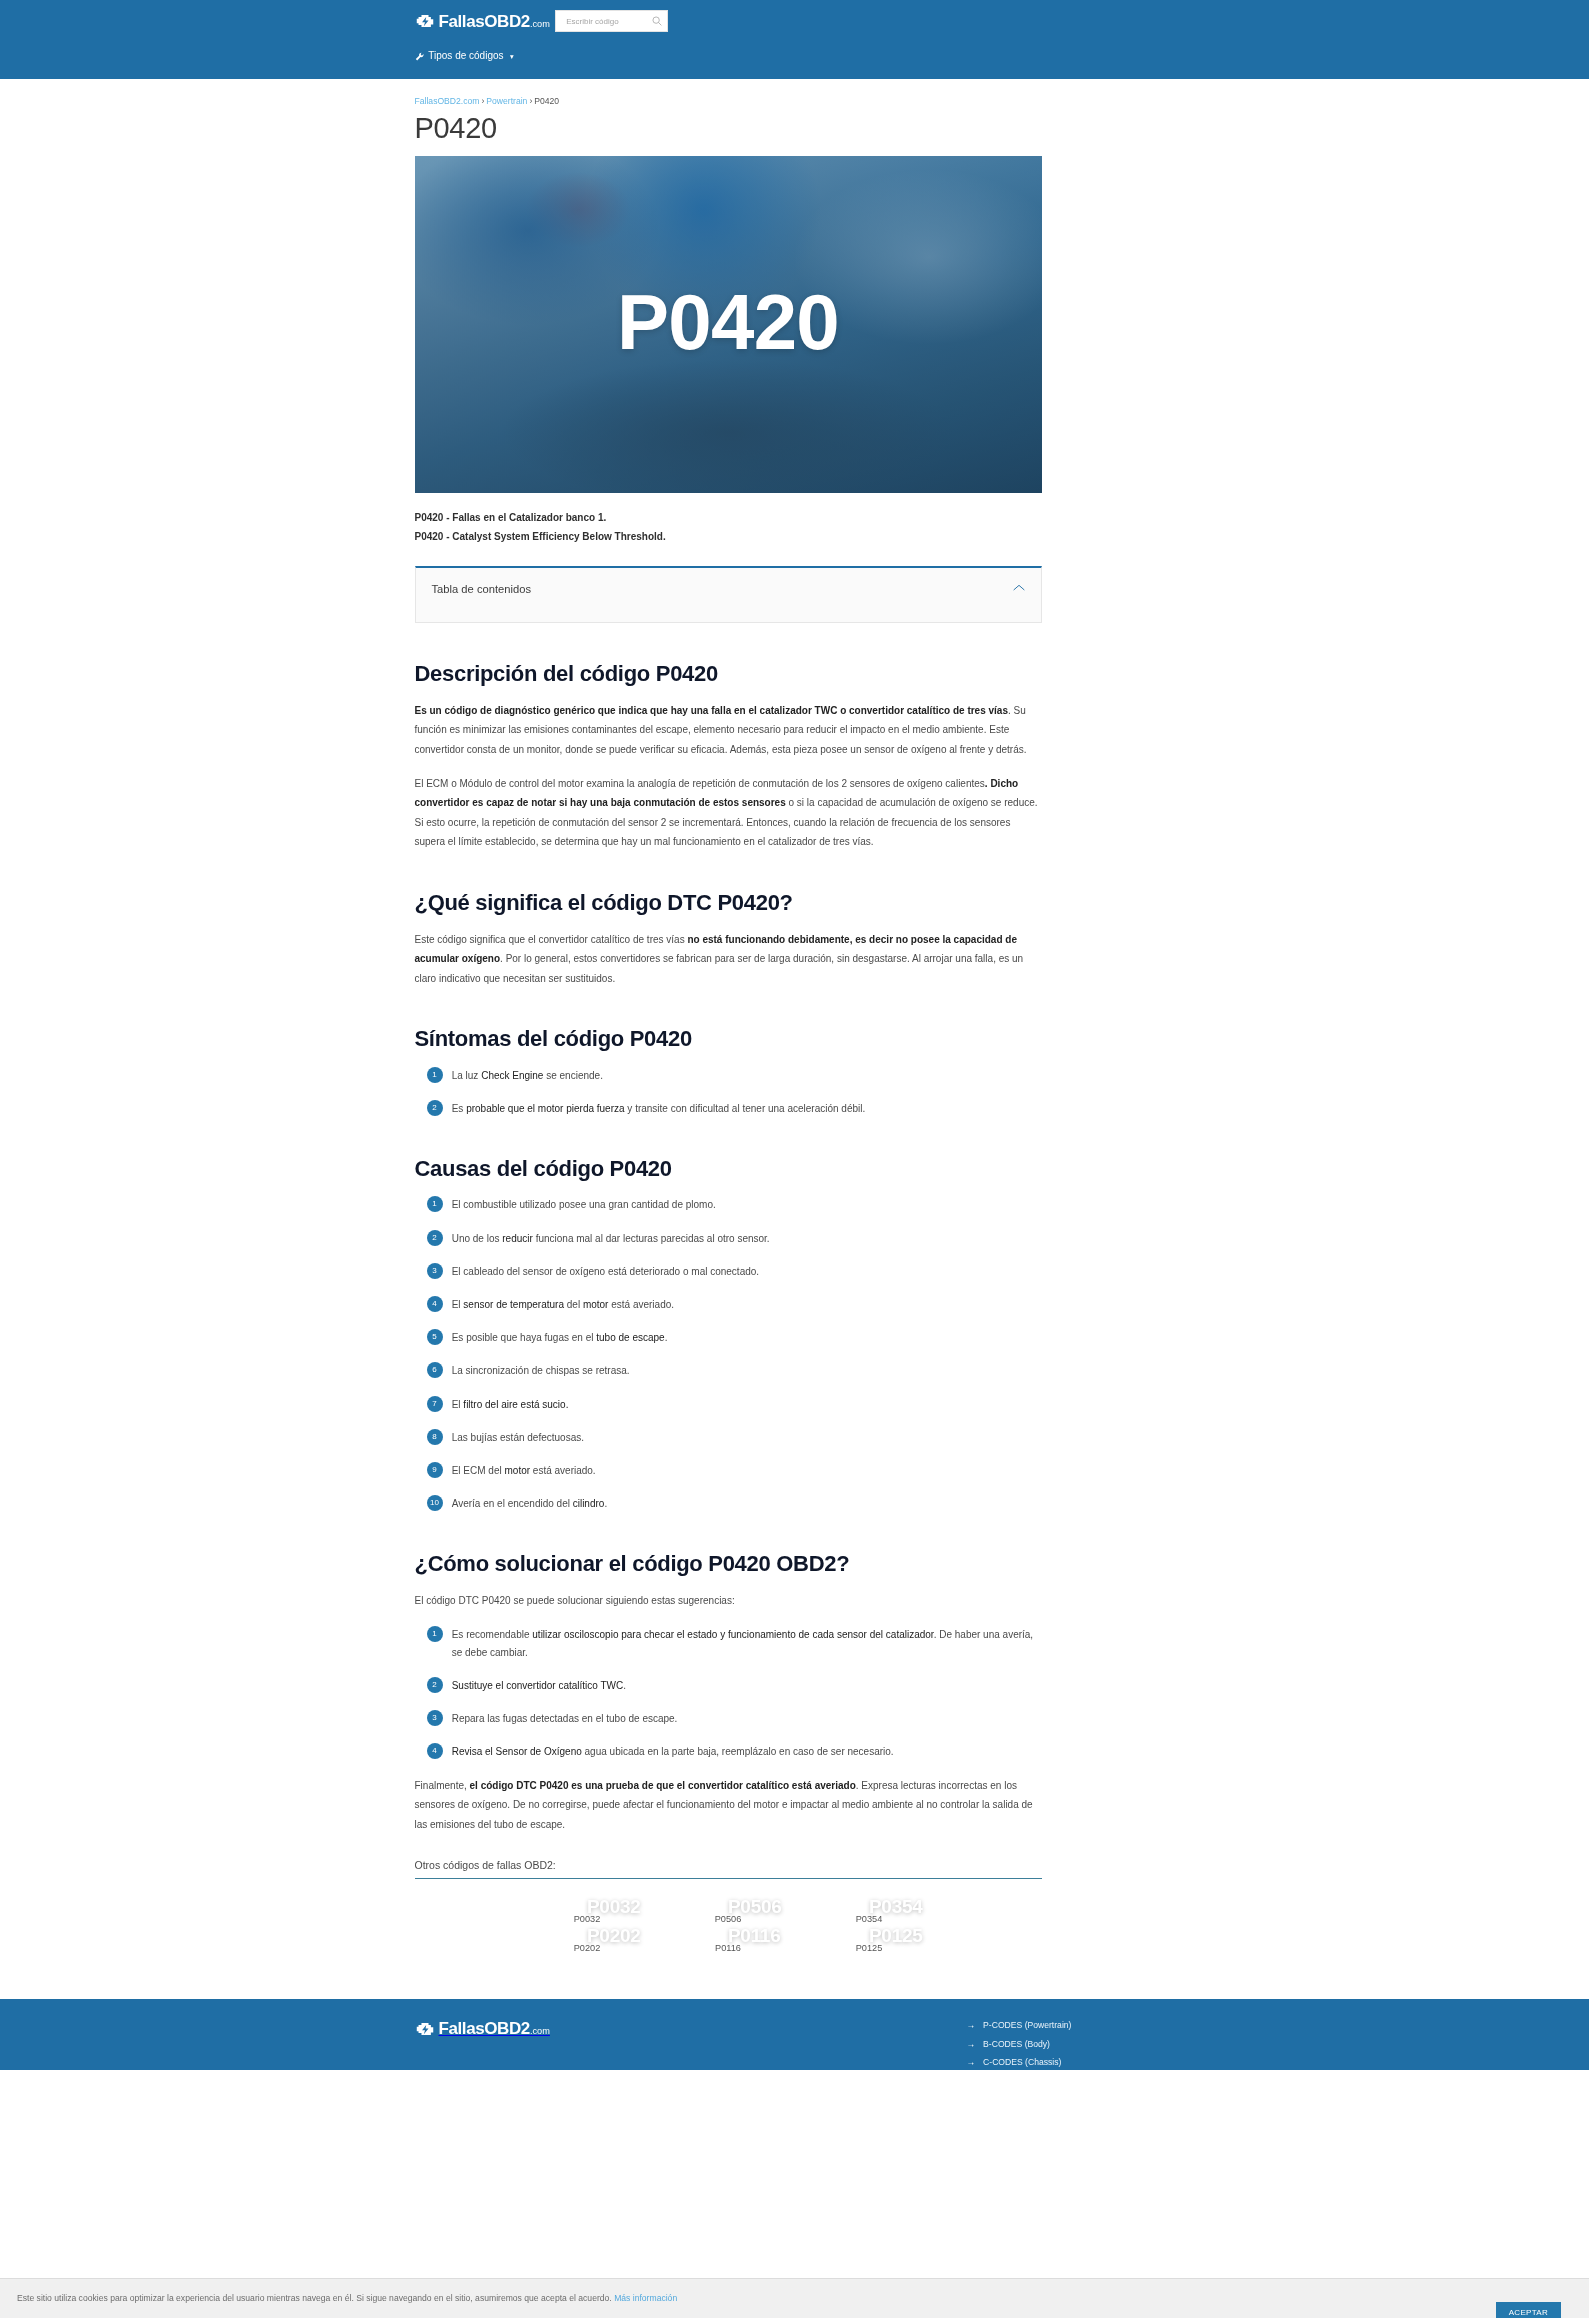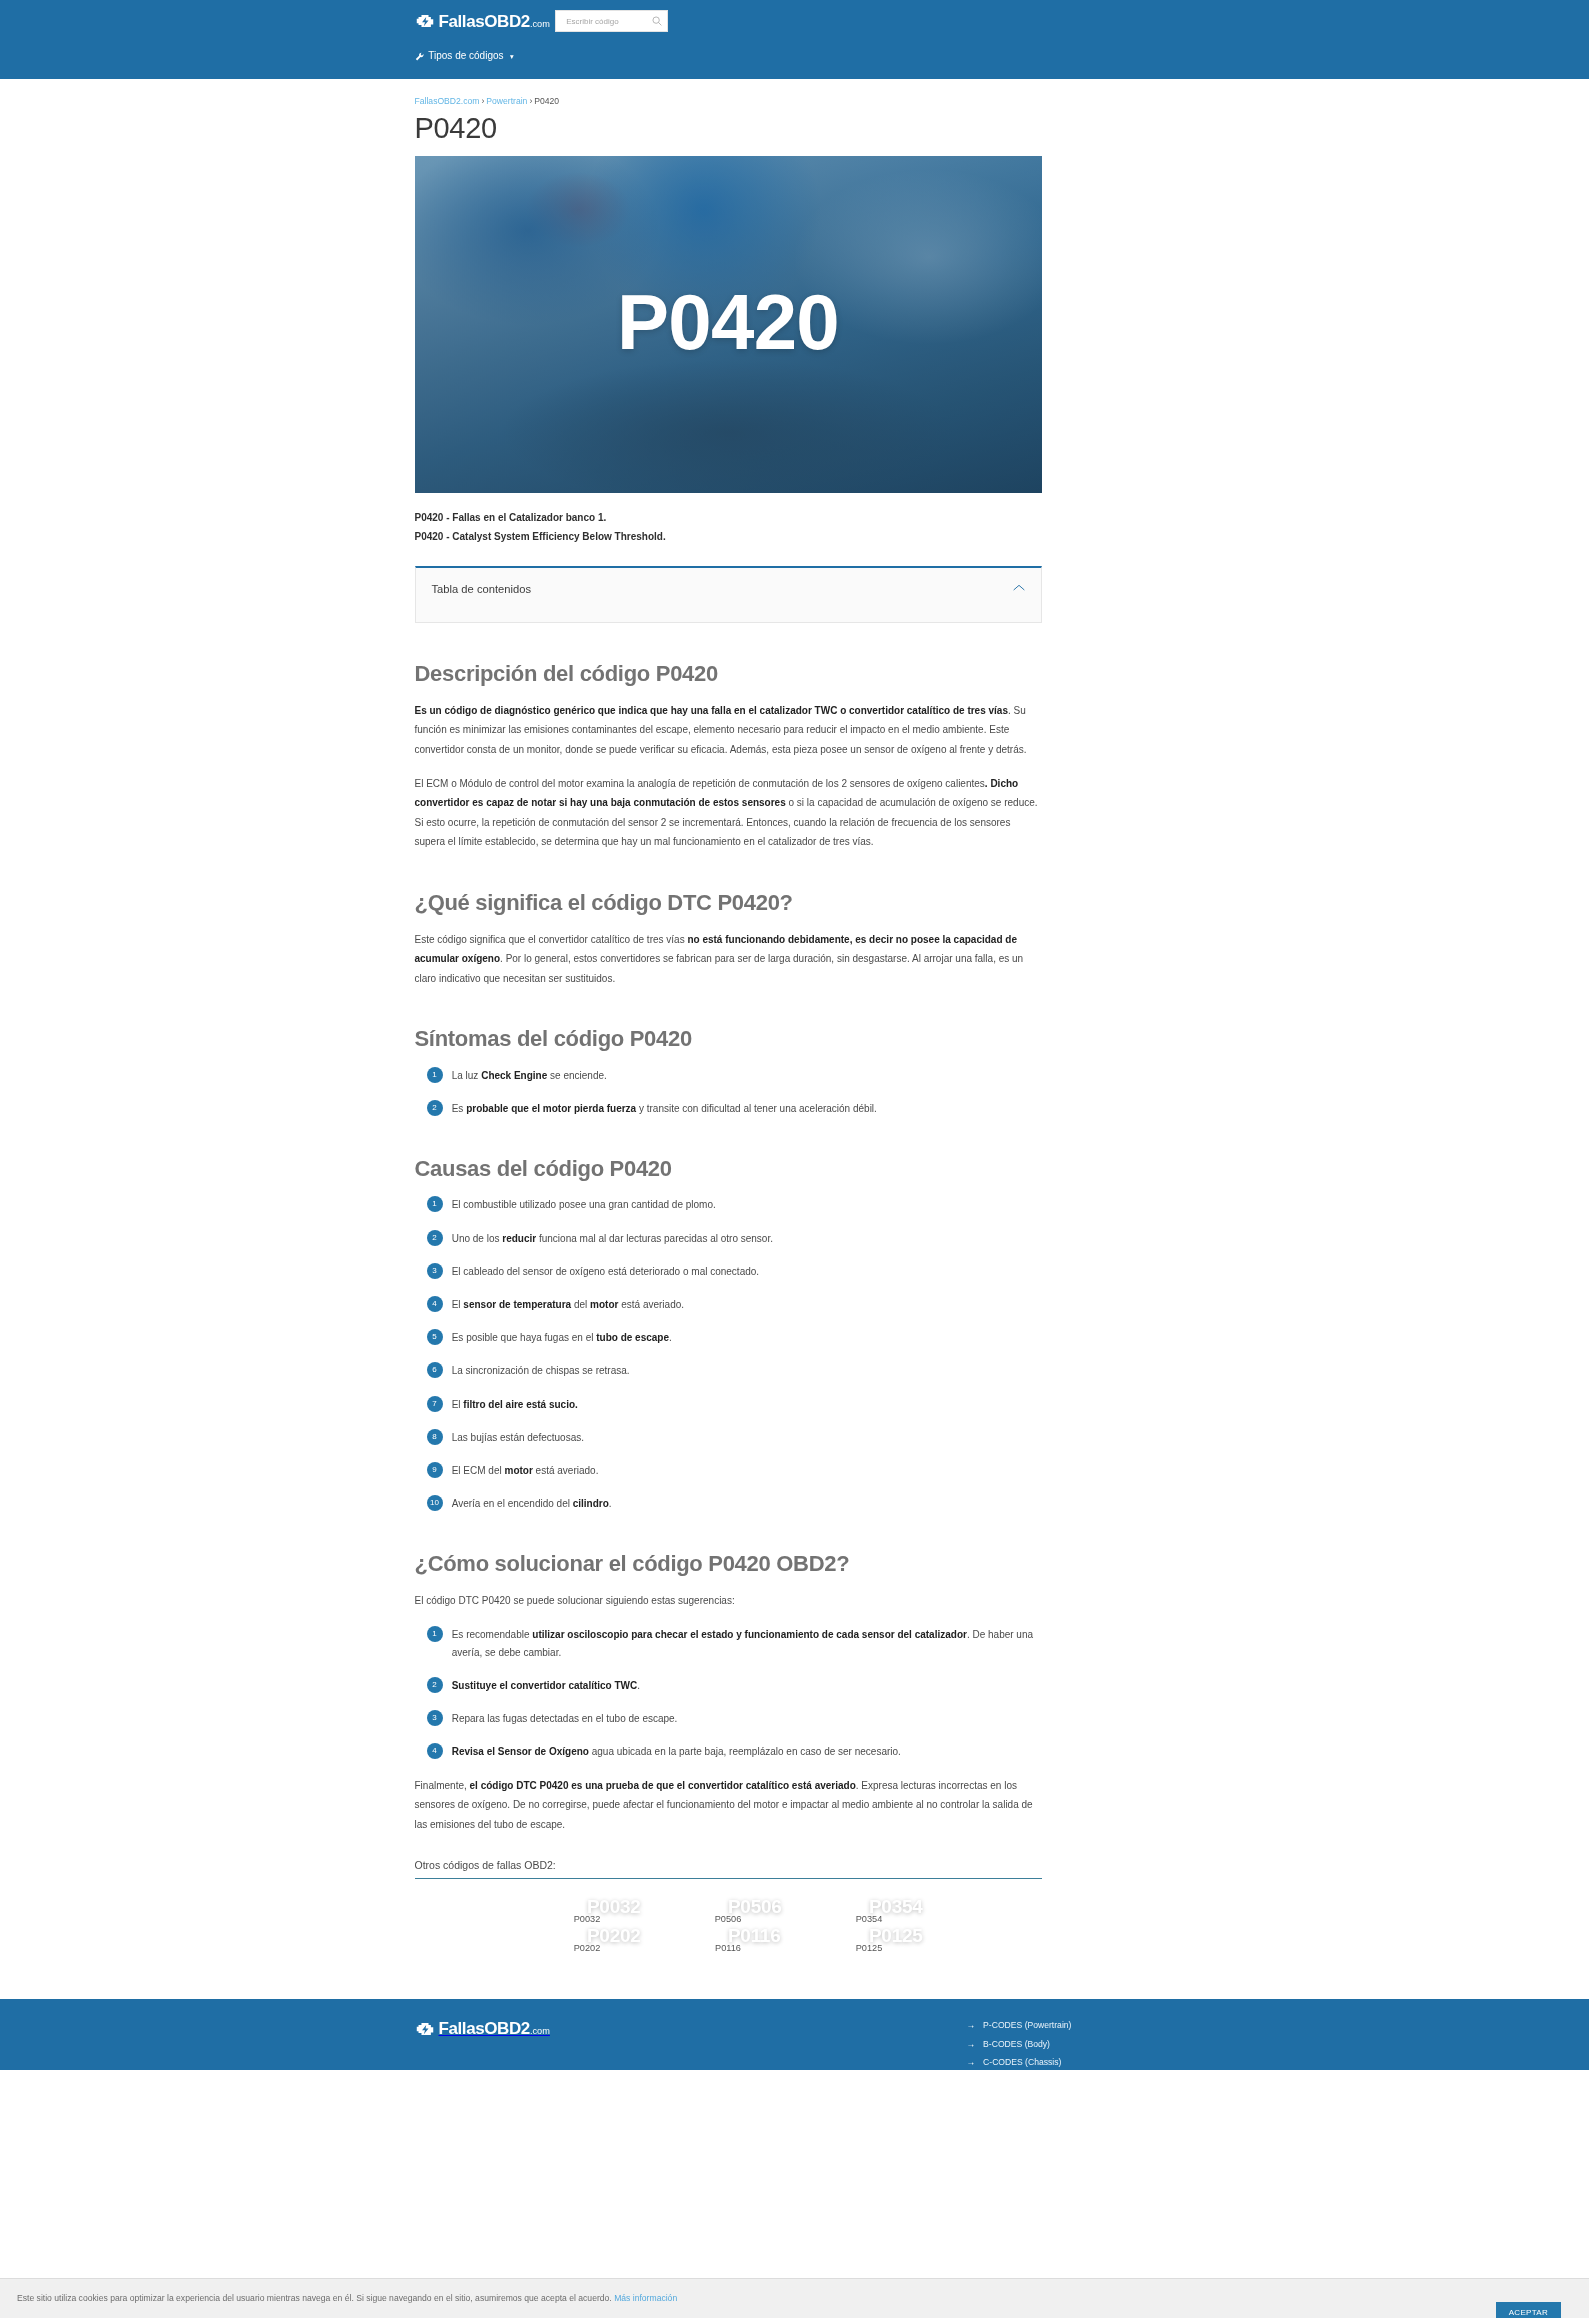--- a/index.html
+++ b/index.html
@@ -194,21 +194,21 @@
     justify-content:space-between;
     min-height:57px;
   }
   .toc-title{ font-size:11.2px; color:#3c3c3c; }
   .toc-chevron{ color:#1f6ea5; font-size:11.2px; line-height:1; }
 
   
   h2.section-title{
     font-size:22px;
     font-weight:bold;
-    color:#737373;
+    color:#0f172a;
     margin:38px 0 14.5px 0;
     letter-spacing:-0.3px;
     line-height:1.15;
   }
   p.body{
     font-size:10px;
     line-height:1.95;
     color:#4a4a4a;
     margin:0 0 14.5px 0;
     max-width:627px;
@@ -240,21 +240,21 @@
     margin-right:9.2px;
     margin-top:0.7px;
     line-height:1;
   }
   .li-text{
     font-size:10px;
     line-height:1.8;
     color:#4a4a4a;
     padding-top:0.7px;
   }
-  .li-text b{ color:#222; font-weight:bold; }
+  .li-text b{ color:#222; font-weight:normal; }
 
   
   .others-head{
     font-size:10.5px;
     color:#4a4a4a;
     margin:25px 0 0 0;
     padding-bottom:6.6px;
     border-bottom:1.3px solid #3d7f99;
     width:627px;
   }

